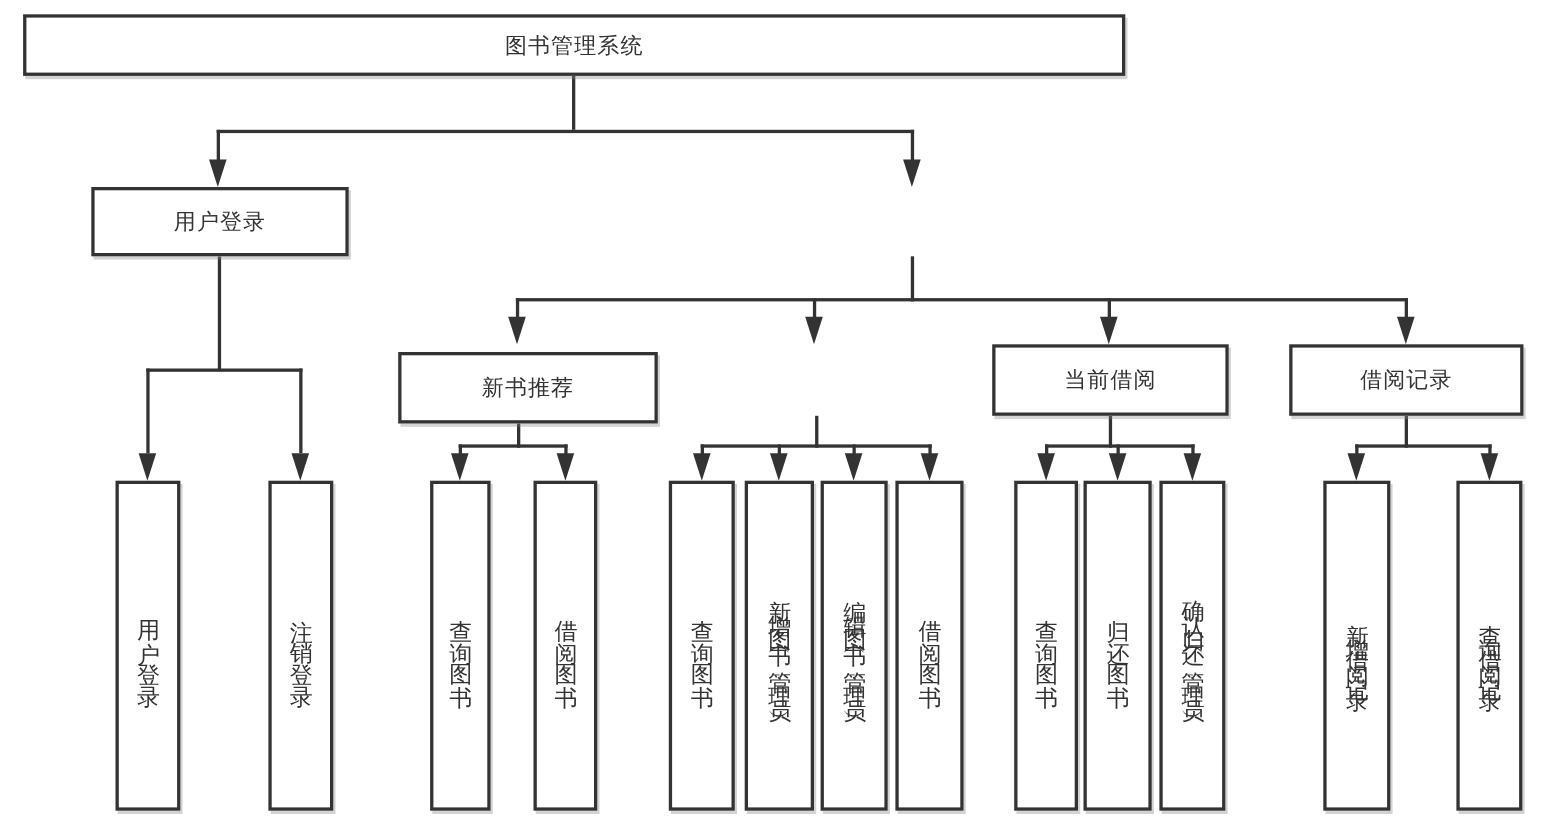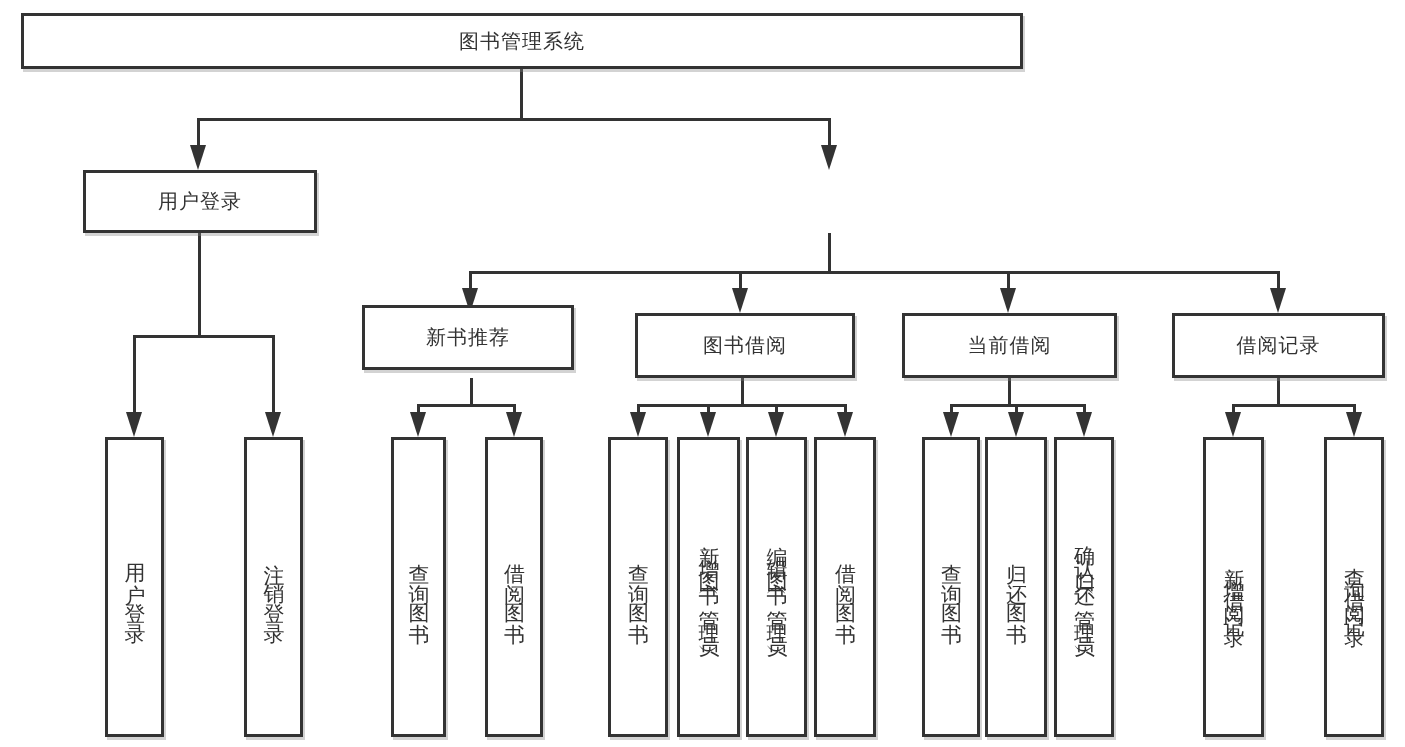--- a/index.html
+++ b/index.html
@@ -113,25 +113,22 @@
   <div class="hline" style="left:469px;top:271px;width:811px"></div>
   <div class="vline" style="left:469px;top:271px;height:18px"></div>
   <div class="arrow" style="left:462px;top:288px"></div>
   <div class="vline" style="left:739px;top:271px;height:18px"></div>
   <div class="arrow" style="left:732px;top:288px"></div>
   <div class="vline" style="left:1007px;top:271px;height:18px"></div>
   <div class="arrow" style="left:1000px;top:288px"></div>
   <div class="vline" style="left:1277px;top:271px;height:18px"></div>
   <div class="arrow" style="left:1270px;top:288px"></div>
 
-  <div class="box" style="left:362px;top:305px;width:212px;height:65px">
+  <div class="box" style="left:362px;top:320px;width:236px;height:65px">
     <span>新书推荐</span>
-  </div>
-  <div class="box" style="left:635px;top:313px;width:220px;height:65px">
-    <span>图书借阅</span>
   </div>
   <div class="box" style="left:902px;top:313px;width:215px;height:65px">
     <span>当前借阅</span>
   </div>
   <div class="box" style="left:1172px;top:313px;width:213px;height:65px">
     <span>借阅记录</span>
   </div>
 
   <div class="vline" style="left:470px;top:378px;height:29px"></div>
   <div class="hline" style="left:417px;top:404px;width:99px"></div>

